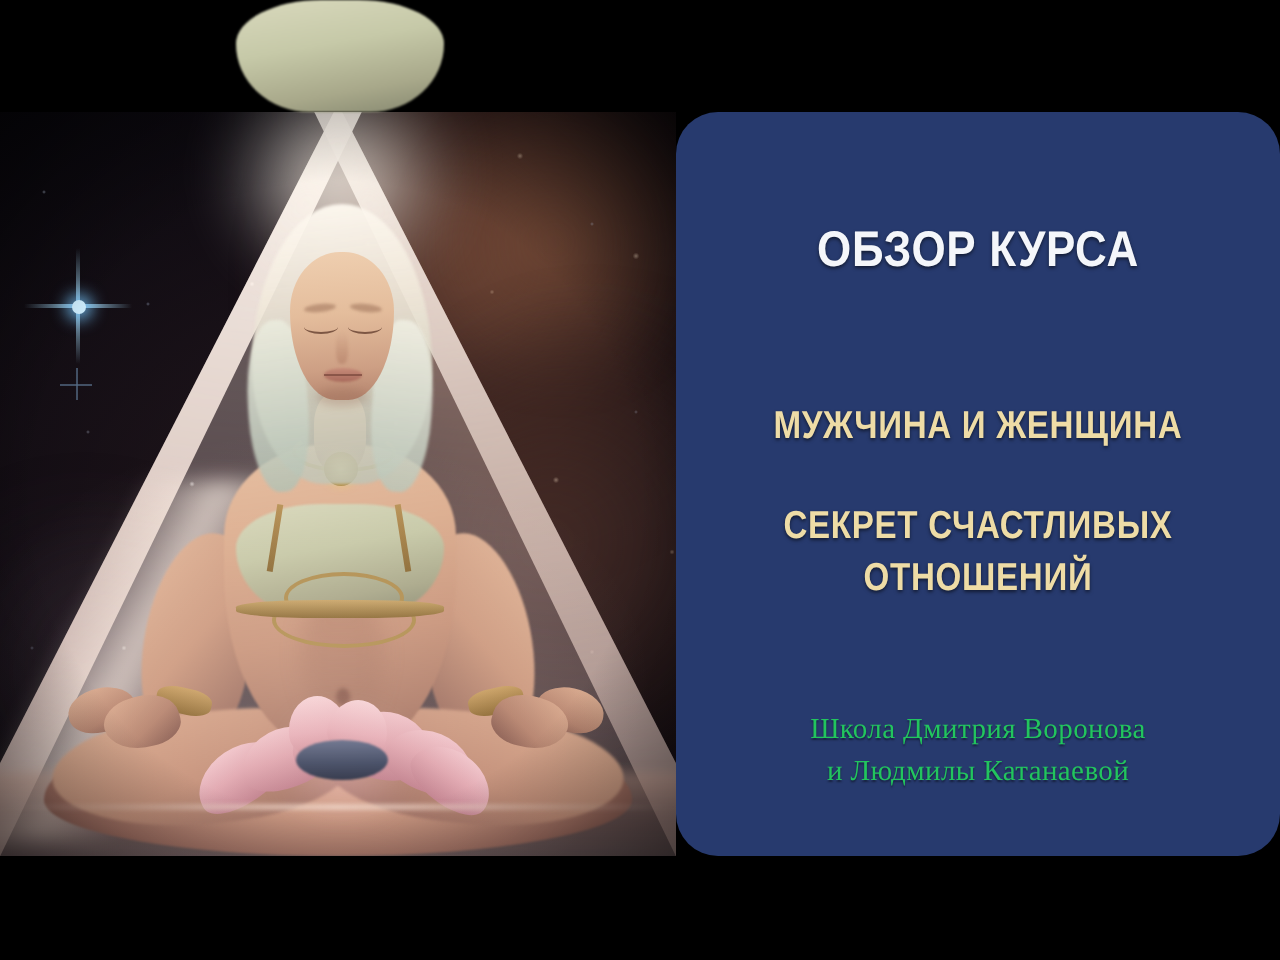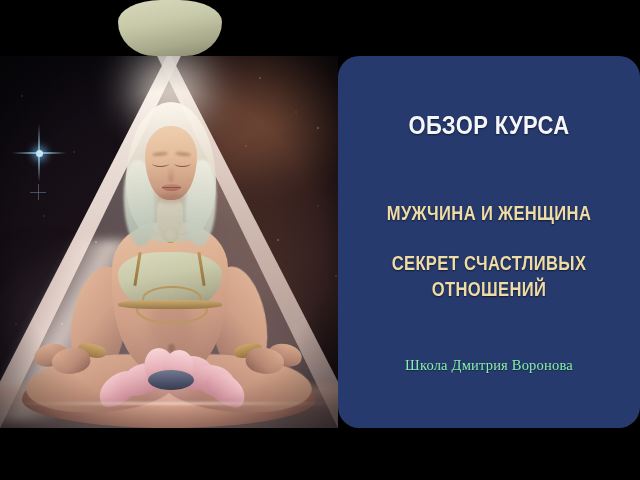--- a/index.html
+++ b/index.html
@@ -258,21 +258,21 @@
   #sub1{top:147px;font-size:19.5px;color:#EEDCA6;
       transform:scaleX(.85);transform-origin:50% 50%;
       text-shadow:0 1px 2px rgba(0,0,0,.55);}
 
   #sub2{top:197px;font-size:19.5px;color:#EEDCA6;
       transform:scaleX(.85);transform-origin:50% 50%;
       text-shadow:0 1px 2px rgba(0,0,0,.55);}
   #sub2 .l2{display:block;margin-top:4px;}
 
   #attrib{position:absolute;top:299px;width:302px;text-align:center;
-      font-family:"Liberation Serif",serif;font-size:14.5px;color:#86efac;
+      font-family:"Liberation Serif",serif;font-size:14.5px;color:#22c55e;
       line-height:1.45;letter-spacing:.2px;
       text-shadow:0 1px 1px rgba(0,0,0,.45);}
   #attrib .l2{display:block;}
 </style>
 </head>
 <body>
 
 <div id="stage">
 
   <div class="letterbox top"></div>
@@ -372,20 +372,21 @@
 
         <div class="hl" id="sub1">МУЖЧИНА И ЖЕНЩИНА</div>
 
         <div class="hl" id="sub2">
           <span>СЕКРЕТ СЧАСТЛИВЫХ</span>
           <span class="l2">ОТНОШЕНИЙ</span>
         </div>
 
         <div id="attrib">
           <span>Школа Дмитрия Воронова</span>
+          <span class="l2">и Людмилы Катанаевой</span>
         </div>
       </div>
     </div>
 
   </div>
 
   <div class="letterbox bottom"></div>
 </div>
 
 </body></html>

